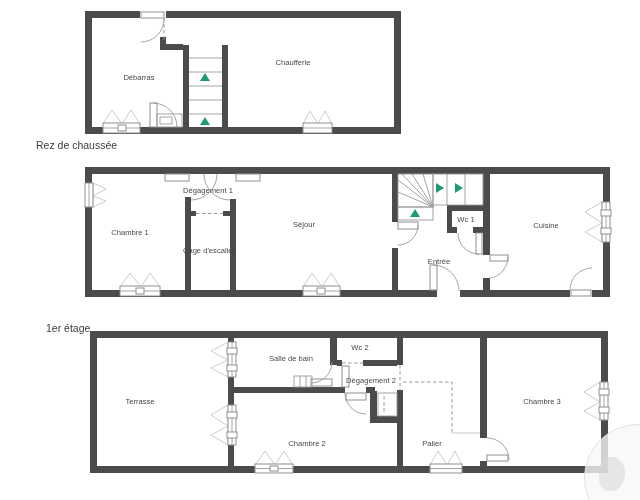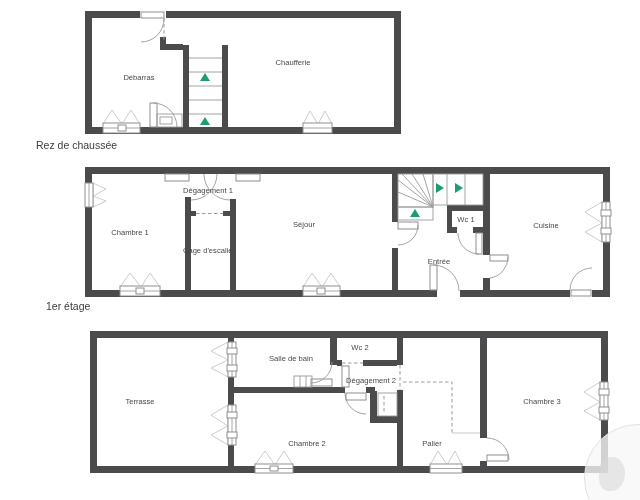--- a/index.html
+++ b/index.html
@@ -23,21 +23,21 @@
              background:rgba(247,247,247,0.78);border:1px solid #e2e2e2;z-index:5;}
   #watermark .blob{position:absolute;left:14px;top:32px;width:26px;height:34px;border-radius:46% 54% 60% 40%;
              background:rgba(215,215,215,0.55);}
 </style>
 </head>
 <body>
 
 <div id="canvas">
 
   <span class="floor-label" style="left:28px;top:139px">Rez de chaussée</span>
-  <span class="floor-label" style="left:38px;top:300px">1er étage</span>
+  <span class="floor-label" style="left:38px;top:322px">1er étage</span>
 
   <svg class="plan" style="left:85px;top:11px" width="316" height="123" viewBox="0 0 316 123">
     <g>
       <rect class="wall" x="0" y="0" width="316" height="7"></rect>
       <rect class="wall" x="0" y="116" width="316" height="7"></rect>
       <rect class="wall" x="0" y="0" width="7" height="123"></rect>
       <rect class="wall" x="309" y="0" width="7" height="123"></rect>
       <rect class="wall" x="98" y="34" width="6" height="82"></rect>
       <rect class="wall" x="137" y="34" width="6" height="82"></rect>
       <rect class="wall" x="75" y="26" width="6" height="13"></rect>

